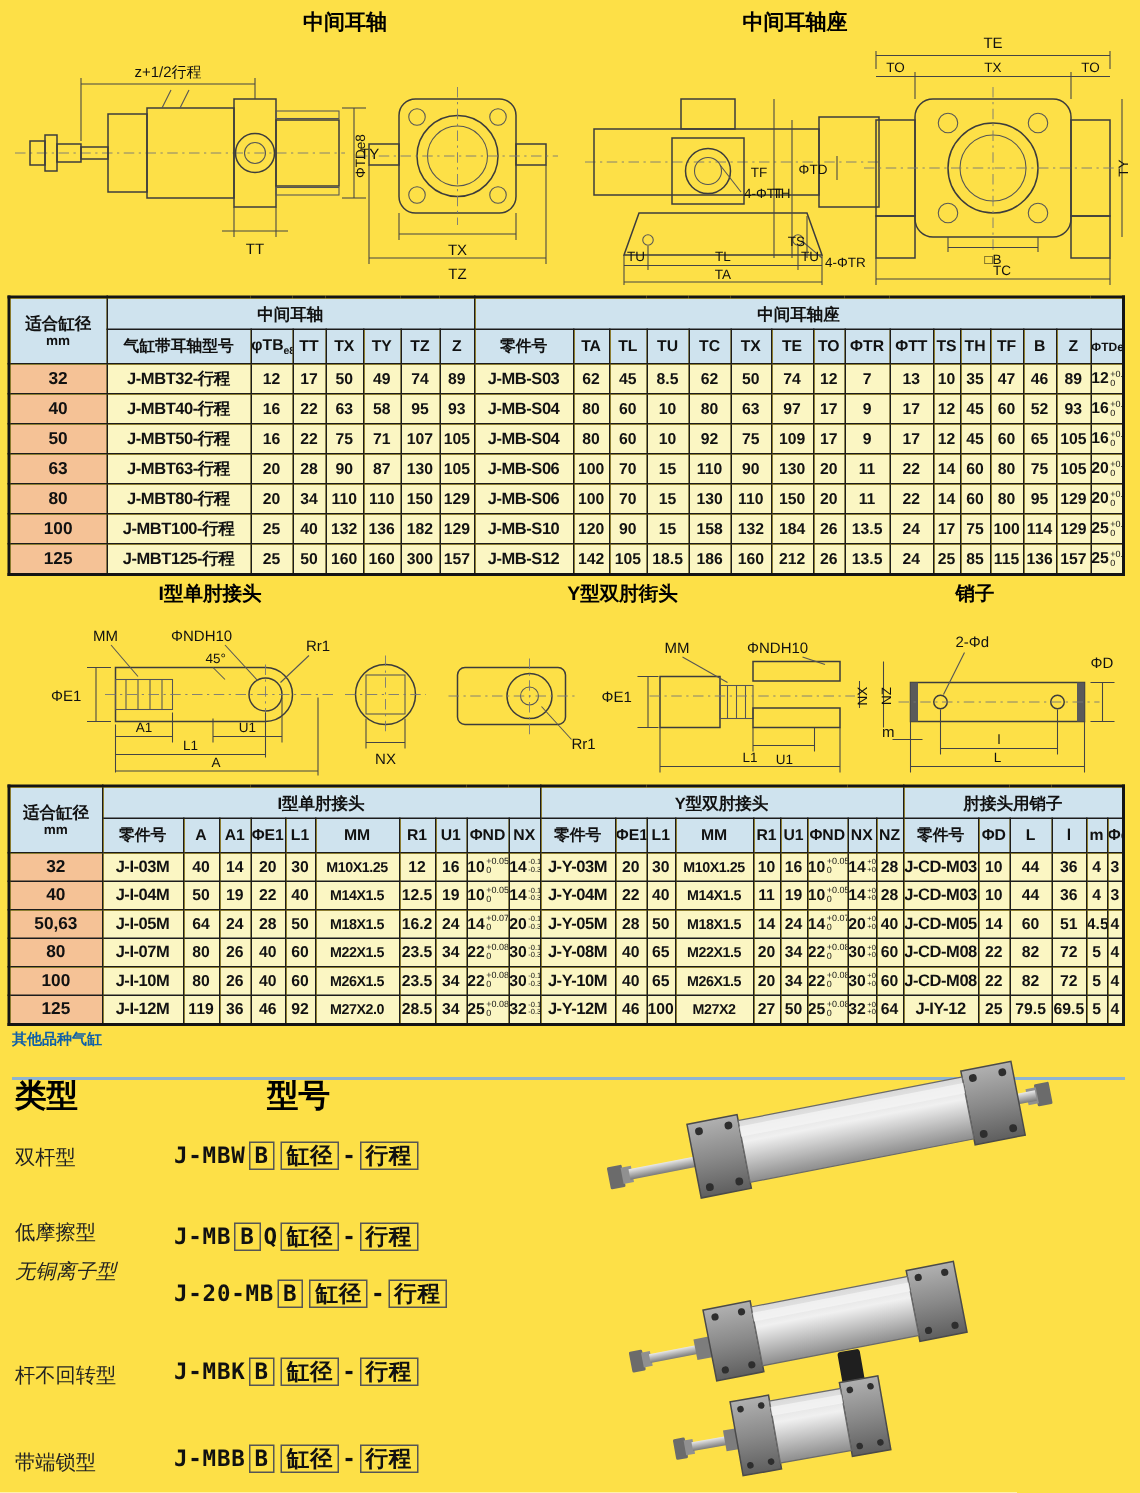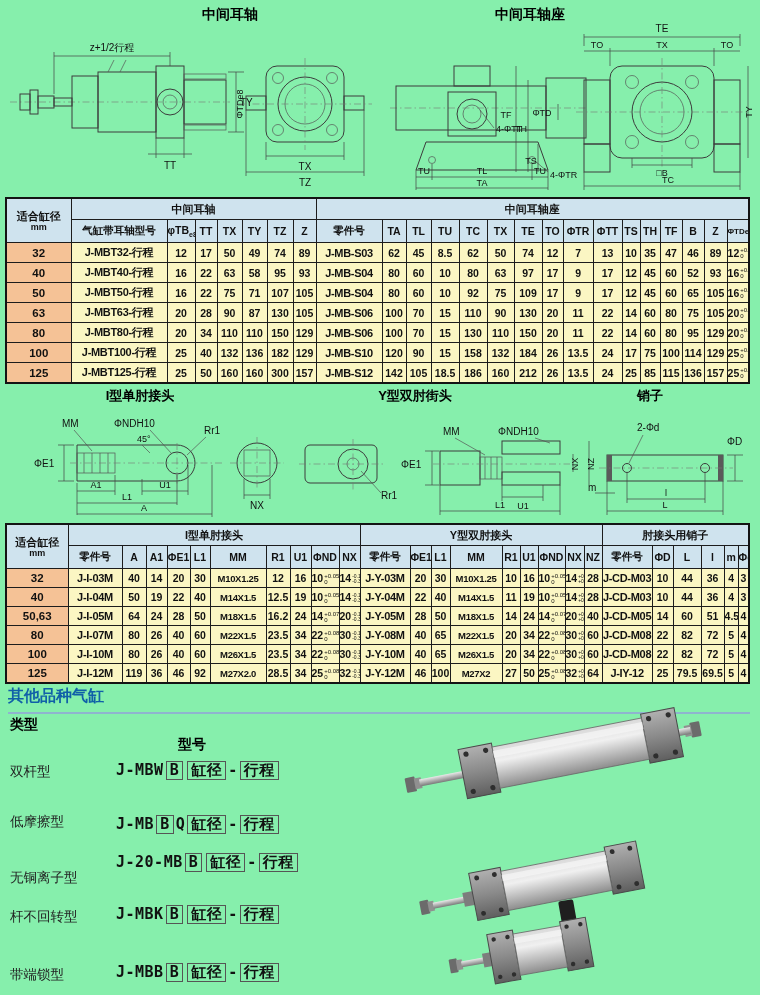--- a/index.html
+++ b/index.html
@@ -1,16 +1,16 @@
 <!DOCTYPE html>
 <html><head>
 <meta charset="utf-8">
 <style>
   html,body{margin:0;padding:0;background:#fff;}
-  #page{position:relative;width:760px;height:995px;background:#86efac;overflow:hidden;
+  #page{position:relative;width:760px;height:995px;background:#fde047;overflow:hidden;
         font-family:"Liberation Sans","DejaVu Sans",sans-serif;color:#111;}
   .dtitle{position:absolute;font-weight:bold;font-size:14px;text-align:center;color:#000;}
   .dtitle2{position:absolute;font-weight:bold;font-size:13px;text-align:center;color:#000;}
   svg{position:absolute;}
   svg .ln{stroke:#3c3c3c;stroke-width:1;fill:none;}
   svg .thin{stroke:#555;stroke-width:0.7;fill:none;}
   svg .cl{stroke:#777;stroke-width:0.6;stroke-dasharray:7 3 1.5 3;fill:none;}
   svg .dim{stroke:#444;stroke-width:0.7;fill:none;}
   svg .dl{font:10px "Liberation Sans",sans-serif;fill:#111;}
   svg .dls{font:9px "Liberation Sans",sans-serif;fill:#111;}
@@ -32,23 +32,23 @@
   td.mm{font-size:9.5px;letter-spacing:-0.3px;}
   #t1 tbody td{height:19px;}
   #t2 tbody td{height:18px;}
   .tol{display:inline-flex;flex-direction:column;font-size:6px;line-height:6px;
        vertical-align:middle;font-weight:normal;text-align:left;margin-left:1px;}
   .tol.tiny{font-size:5px;line-height:5px;}
   .tv{vertical-align:middle;}
   .hsub{font-size:7px;vertical-align:sub;font-weight:bold;}
   
   #other{position:absolute;left:8px;top:686px;width:742px;}
-  #sec-title{color:#1060a8;font-weight:bold;font-size:16px;padding-bottom:5px;
+  #sec-title{color:#1060a8;font-weight:bold;font-size:10px;padding-bottom:18px;
              border-bottom:2px solid #8fb4cf;}
-  .colhead{position:absolute;font-size:14px;font-weight:bold;color:#000;}
+  .colhead{position:absolute;font-size:21px;font-weight:bold;color:#000;}
   .otype{position:absolute;left:2px;font-size:13.5px;color:#222;}
   .ocode{position:absolute;left:108px;font-family:"DejaVu Sans Mono","Liberation Mono",monospace;
          font-size:15px;font-weight:bold;color:#111;letter-spacing:0.5px;white-space:nowrap;}
   .boxed{display:inline-block;border:1.5px solid #555;padding:0px 3px;margin:0 2px;line-height:17px;}
 </style>
 </head>
 <body>
 
 <div id="page">
 
@@ -869,27 +869,27 @@
           <td class="num">69.5</td>
           <td class="num">5</td>
           <td class="num">4</td>
         </tr>
       </tbody>
     </table>
 
   <div id="other">
     <div id="sec-title">其他品种气缸</div>
     <div class="colhead" style="left:2px;top:30px;">类型</div>
-    <div class="colhead" style="left:170px;top:30px;margin-top:20px;">型号</div>
+    <div class="colhead" style="left:170px;top:30px;">型号</div>
     <div id="code-rows">
         <div class="otype" style="top: 77px;">双杆型</div>
         <div class="ocode" style="top: 75px;"><span>J-MBW</span><span class="boxed">B</span><span class="boxed">缸径</span><span>-</span><span class="boxed">行程</span></div>
         <div class="otype" style="top: 127px;">低摩擦型</div>
         <div class="ocode" style="top: 129px;"><span>J-MB</span><span class="boxed">B</span><span>Q</span><span class="boxed">缸径</span><span>-</span><span class="boxed">行程</span></div>
-        <div class="otype" style="top: 183px;">无铜离子型</div>
+        <div class="otype" style="top: 153px; font-style: italic;">无铜离子型</div>
         <div class="ocode" style="top: 167px;"><span>J-20-MB</span><span class="boxed">B</span><span class="boxed">缸径</span><span>-</span><span class="boxed">行程</span></div>
         <div class="otype" style="top: 222px;">杆不回转型</div>
         <div class="ocode" style="top: 219px;"><span>J-MBK</span><span class="boxed">B</span><span class="boxed">缸径</span><span>-</span><span class="boxed">行程</span></div>
         <div class="otype" style="top: 280px;">带端锁型</div>
         <div class="ocode" style="top: 277px;"><span>J-MBB</span><span class="boxed">B</span><span class="boxed">缸径</span><span>-</span><span class="boxed">行程</span></div>
       </div>
   </div>
 
   <svg style="left:403px;top:700px;" width="306" height="112" viewBox="0 0 306 112">
     <defs>

